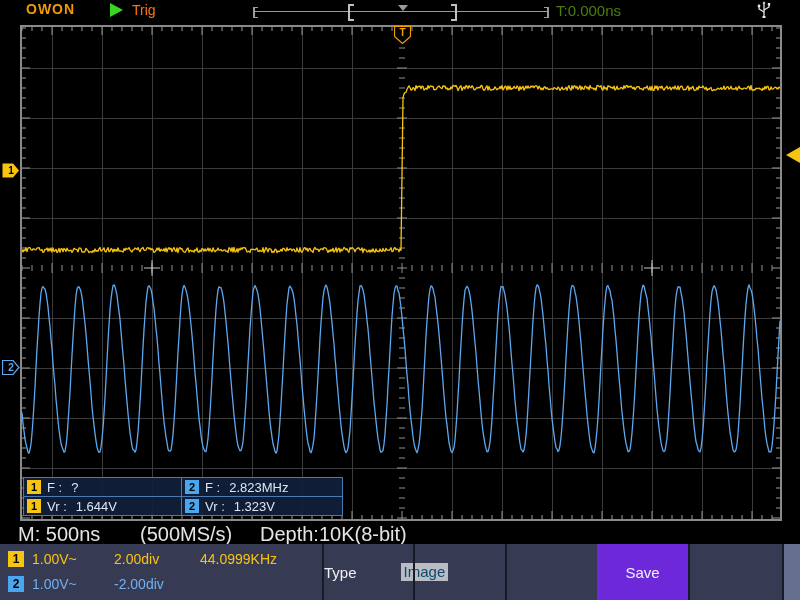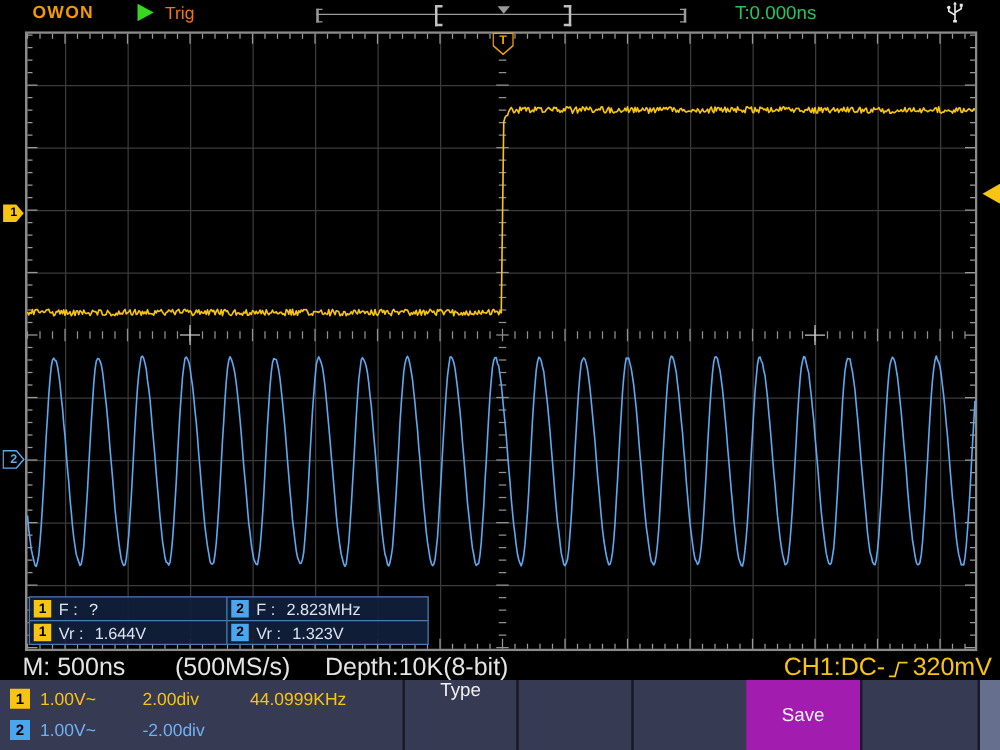--- a/index.html
+++ b/index.html
@@ -6,21 +6,21 @@
   .screen{
     position:relative;width:800px;height:600px;background:#000;overflow:hidden;
     font-family:"Liberation Sans", sans-serif;
     -webkit-font-smoothing:none;
   }
   .abs{position:absolute;}
   
   .logo{left:26px;top:1px;font-size:14px;font-weight:bold;color:#f49a00;letter-spacing:1px;}
   .play-icon{left:110px;top:3px;width:0;height:0;border-left:13px solid #39d621;border-top:7px solid transparent;border-bottom:7px solid transparent;}
   .trig-label{left:132px;top:2px;font-size:14px;color:#f97316;}
-  .ttime{left:588px;top:2px;font-size:15px;color:#22c55e;}
+  .ttime{left:556px;top:2px;font-size:15px;color:#4d7c0f;}
   .hpos-line{left:253px;top:11px;width:295px;height:1px;background:#9a9a9a;}
   .cap-l{left:253px;top:7px;width:3px;height:9px;border-left:2px solid #9a9a9a;border-top:1px solid #9a9a9a;border-bottom:1px solid #9a9a9a;}
   .cap-r{left:544px;top:7px;width:3px;height:9px;border-right:2px solid #9a9a9a;border-top:1px solid #9a9a9a;border-bottom:1px solid #9a9a9a;}
   .brk-l{left:348px;top:4px;width:4px;height:13px;border-left:2px solid #c0c0c0;border-top:2px solid #c0c0c0;border-bottom:2px solid #c0c0c0;}
   .brk-r{left:451px;top:4px;width:4px;height:13px;border-right:2px solid #c0c0c0;border-top:2px solid #c0c0c0;border-bottom:2px solid #c0c0c0;}
   .tri-down{left:398px;top:5px;width:0;height:0;border-left:5px solid transparent;border-right:5px solid transparent;border-top:6px solid #9a9a9a;}
   .usb{left:755px;top:1px;}
   
   #scope-svg{left:20px;top:25px;}
   .marker{display:flex;align-items:center;justify-content:center;}
@@ -50,24 +50,24 @@
   .st-trig svg{margin:2px 3px 0 3px;}
   
   .menu{left:0;top:544px;width:800px;height:56px;background:#373a53;}
   .mdiv{position:absolute;top:0;width:2px;height:56px;background:#181a26;}
   .chrow{position:absolute;left:8px;display:flex;align-items:center;font-size:14px;height:17px;}
   .chrow .badge{width:16px;height:16px;line-height:16px;font-size:12px;margin:0 8px 0 0;}
   .chrow .t1{width:82px;}
   .chrow .t2{width:86px;}
   .ch1c{color:#f8c412;}
   .ch2c{color:#6fb1f2;}
-  .typecell{position:absolute;left:324px;top:0;width:89px;height:56px;display:flex;flex-direction:column;align-items:center;justify-content:space-evenly;gap:44px;}
+  .typecell{position:absolute;left:324px;top:0;width:89px;height:56px;display:flex;flex-direction:row;align-items:center;justify-content:space-evenly;gap:44px;}
   .type-label{color:#f0f0f0;font-size:15px;}
   .image-chip{background:#b9bcc2;color:#0c4a6e;font-size:15px;padding:0 3px;line-height:18px;}
-  .savecell{position:absolute;left:597px;top:0;width:91px;height:56px;background:#a21caf;display:flex;align-items:center;justify-content:center;color:#eef2f8;font-size:15px;}
+  .savecell{position:absolute;left:597px;top:0;width:91px;height:56px;background:#6d28d9;display:flex;align-items:center;justify-content:center;color:#eef2f8;font-size:15px;}
   .mstrip{position:absolute;left:784px;top:0;width:16px;height:56px;background:#66708e;}
 </style>
 </head>
 <body>
 
 <div class="screen">
 
   <div class="abs logo">OWON</div>
   <div class="abs play-icon"></div>
   <div class="abs trig-label">Trig</div>
@@ -550,27 +550,20 @@
         <span>Vr :</span>
         <span class="meas-val">1.323V</span>
       </div>
     </div>
   </div>
 
   <div class="abs status">
     <span class="abs st-m">M: 500ns</span>
     <span class="abs st-rate">(500MS/s)</span>
     <span class="abs st-depth">Depth:10K(8-bit)</span>
-    <span class="abs st-trig">
-      <span>CH1:DC-</span>
-      <svg width="16" height="15" viewBox="0 0 16 15">
-        <polyline points="0,13 5,13 8,2 15,2" fill="none" stroke="#f8c412" stroke-width="1.4"></polyline>
-      </svg>
-      <span>320mV</span>
-    </span>
   </div>
 
   <div class="abs menu">
     <div class="chrow" style="top:6px;">
       <span class="badge y">1</span>
       <span class="t1 ch1c">1.00V~</span>
       <span class="t2 ch1c">2.00div</span>
       <span class="ch1c">44.0999KHz</span>
     </div>
     <div class="chrow" style="top:31px;">

